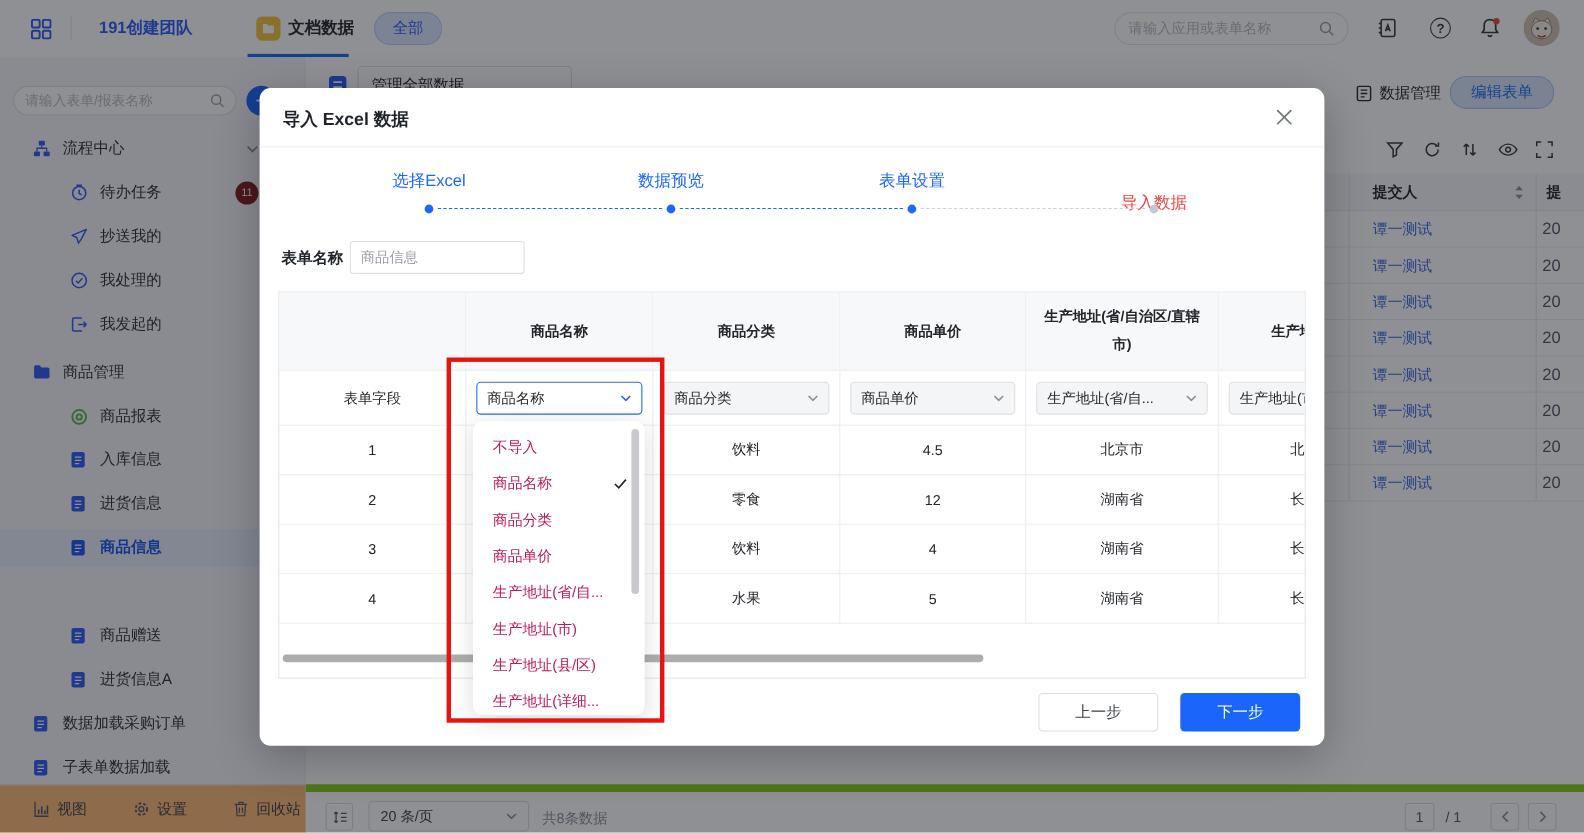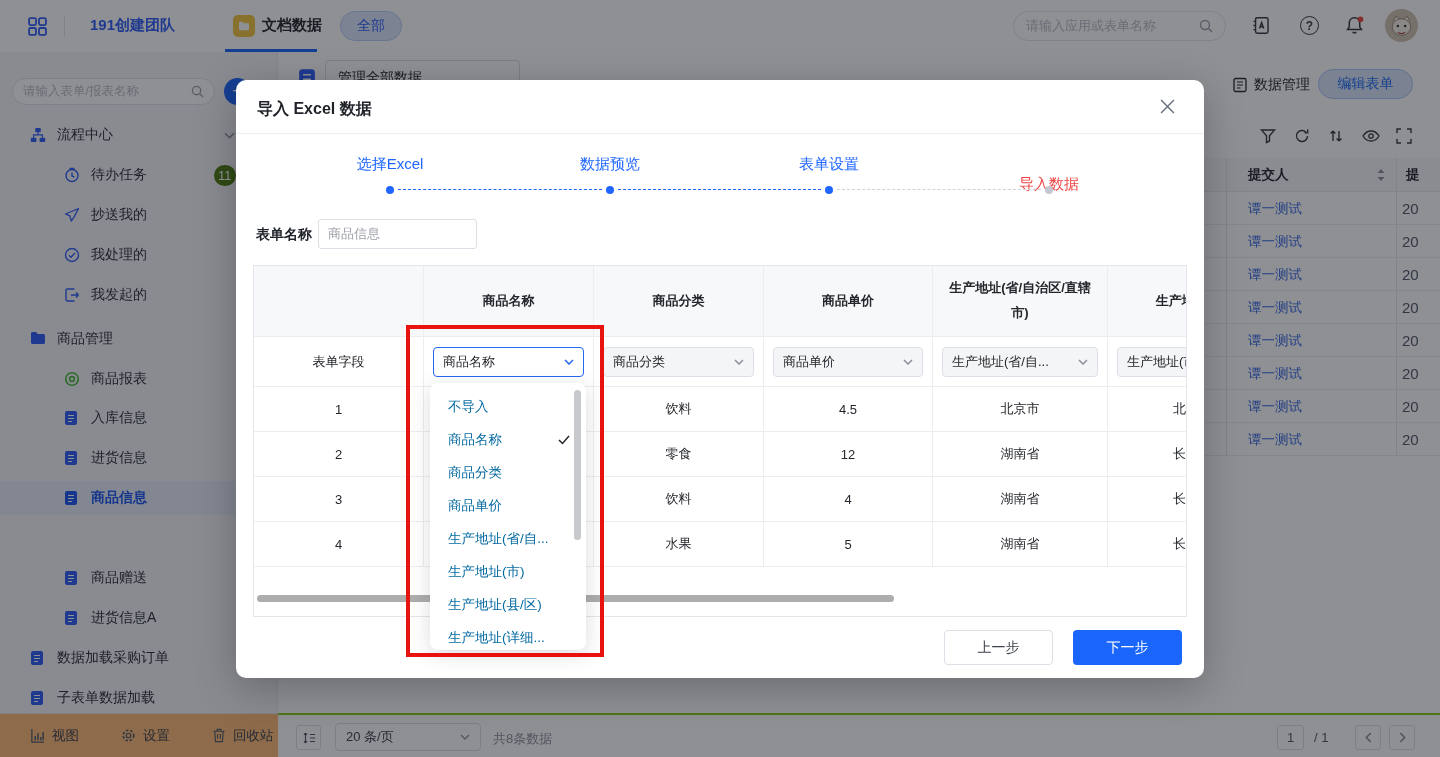--- a/index.html
+++ b/index.html
@@ -23,36 +23,36 @@
   .sidebar { position:absolute; top:52px; left:0; width:278px; height:705px; background:#f4f6f9; border-right:1px solid #e8eaee; }
   .sb-search { position:absolute; left:12px; top:26px; width:203px; height:27px; border:1px solid #dfe2e8; border-radius:14px; background:#fff; display:flex; align-items:center; justify-content:space-between; padding:0 10px; color:#b8bcc4; font-size:12.5px; }
   .sb-plus { position:absolute; left:224px; top:26px; width:27px; height:27px; border-radius:50%; background:#1a66fb; color:#fff; display:flex; align-items:center; justify-content:center; font-size:18px; }
   .srow { position:absolute; left:0; width:278px; height:34px; display:flex; align-items:center; cursor:default; }
   .srow .sicon { position:absolute; left:30px; width:16px; height:16px; }
   .srow .slabel { position:absolute; left:57px; font-size:14px; color:#2a2f36; white-space:nowrap; }
   .srow.lvl1 .sicon { left:64px; }
   .srow.lvl1 .slabel { left:91px; }
   .srow.active { background:#e7eefb; }
   .srow.active .slabel { color:#1a55f0; font-weight:700; }
-  .badge { position:absolute; left:214px; top:7px; min-width:21px; height:21px; border-radius:11px; background:#4d7c0f; color:#fff; font-size:13px; display:flex; align-items:center; justify-content:center; padding:0 4px; }
+  .badge { position:absolute; left:214px; top:7px; min-width:21px; height:21px; border-radius:11px; background:#7f1d1d; color:#fff; font-size:10px; display:flex; align-items:center; justify-content:center; padding:0 4px; }
   .sb-chev { position:absolute; left:224px; color:#8a9099; }
   .sb-footer { position:absolute; left:0; bottom:0; width:278px; height:44px; border-top:1px solid #e6e8ec; display:flex; align-items:center; background:#fdba74; }
   .sbf-item { display:flex; align-items:center; gap:7px; color:#3c424c; font-size:13.5px; }
 
   
   .main { position:absolute; top:52px; left:278px; width:1162px; height:705px; background:#fff; }
   .scope-sel { position:absolute; left:47px; top:8px; width:195px; height:36px; border:1px solid #dcdfe5; border-radius:4px; display:flex; align-items:center; padding:0 12px; font-size:14px; color:#23262b; background:#fff; }
   .dm-label { position:absolute; left:976px; top:24px; font-size:14px; color:#23262b; }
   .edit-pill { position:absolute; left:1040px; top:17px; width:95px; height:30px; border-radius:15px; background:#d9e6fd; border:1px solid #a9c6fa; color:#1d6bf3; font-size:14px; display:flex; align-items:center; justify-content:center; }
   .bg-hdr { position:absolute; left:0; top:106px; width:1162px; height:34px; background:#f6f7f9; border-bottom:1px solid #e8e8e8; }
   .bg-hdr .vline, .bgrow .vline { position:absolute; top:0; width:1px; height:100%; background:#e4e6ea; }
   .bgrow { position:absolute; left:0; width:1162px; height:33px; border-bottom:1px solid #ededed; }
   .bgrow .lnk { position:absolute; left:970px; top:8px; font-size:13.5px; color:#3366e0; }
   .bgrow .tval { position:absolute; left:1124px; top:8px; font-size:15px; color:#4e5969;text-align:right; }
-  .bottombar { position:absolute; left:0; bottom:0; width:1162px; height:44px; border-top:2px solid #84cc16; background:#fff; }
+  .bottombar { position:absolute; left:0; bottom:0; width:1162px; height:44px; border-top:7px solid #84cc16; background:#fff; }
   .pg-box { position:absolute; top:10px; height:25px; border:1px solid #dcdfe5; border-radius:3px; display:flex; align-items:center; justify-content:center; color:#4e5969; font-size:13px; background:#fff; }
   .size-sel { position:absolute; left:57px; top:8px; width:146px; height:28px; border:1px solid #dcdfe5; border-radius:4px; display:flex; align-items:center; justify-content:space-between; padding:0 10px; font-size:13px; color:#3c424c; background:#fff; }
 
   
   .overlay { position:absolute; inset:0; background:rgba(16,20,28,0.47); z-index:10; }
   .modal { position:absolute; left:236px; top:80px; width:968px; height:598px; background:#fff; border-radius:10px; z-index:20; box-shadow:0 10px 40px rgba(0,0,0,.25); }
   .m-title { position:absolute; left:21px; top:19px; font-size:16px; font-weight:600; color:#1f2329; }
   .m-close { position:absolute; left:924px; top:19px; width:22px; height:22px; color:#6b7280; font-size:20px; line-height:20px; text-align:center; cursor:pointer; }
   .m-divider { position:absolute; left:0; top:53px; width:968px; height:1px; background:#eef0f2; }
   .step-label { position:absolute; top:75px; width:140px; text-align:center; font-size:15px; font-weight:500; }
@@ -75,21 +75,21 @@
   .drow .mcell { height:45px; }
   .fsel { flex:1; margin:0 9px; height:30px; border-radius:4px; border:1px solid #dcdfe5; background:#f4f5f7; display:flex; align-items:center; justify-content:space-between; padding:0 9px; font-size:13px; color:#23262b; cursor:pointer; white-space:nowrap; overflow:hidden; }
   .fsel.focus { background:#fff; border:1px solid #2468f2; }
   .fsel .chev { color:#8a9099; flex:0 0 auto; margin-left:6px; }
   .fsel.focus .chev { color:#2468f2; }
   .mt-foot { position:relative; width:1024px; height:50px; }
   .hscroll { position:absolute; left:3px; top:28px; width:637px; height:7px; border-radius:4px; background:#adadad; }
 
   
   .dd { position:absolute; left:194px; top:303px; width:156px; height:267px; background:#fff; border-radius:8px; box-shadow:0 4px 20px rgba(31,35,41,.16); z-index:25; overflow:hidden; padding-top:7px; }
-  .dd-item { height:33px; display:flex; align-items:center; justify-content:space-between; padding:0 16px 0 18px; font-size:13.5px; color:#0369a1; cursor:pointer; }
+  .dd-item { height:33px; display:flex; align-items:center; justify-content:space-between; padding:0 16px 0 18px; font-size:13.5px; color:#be185d; cursor:pointer; }
   .dd-scroll { position:absolute; right:5px; top:7px; width:7px; height:150px; border-radius:4px; background:#c7c9cd; }
 
   .m-btn { position:absolute; top:550px; width:109px; height:35px; border-radius:4px; font-size:14px; display:flex; align-items:center; justify-content:center; cursor:pointer; }
   .m-btn.ghost { left:708px; background:#fff; border:1px solid #dcdfe5; color:#3c424c; }
   .m-btn.primary { left:837px; background:#1a66fb; color:#fff; }
 
   .redbox { position:absolute; left:406px; top:325px; width:198px; height:332px; border:4px solid #e8120f; z-index:40; pointer-events:none; }
 </style>
 </head>
 <body>

